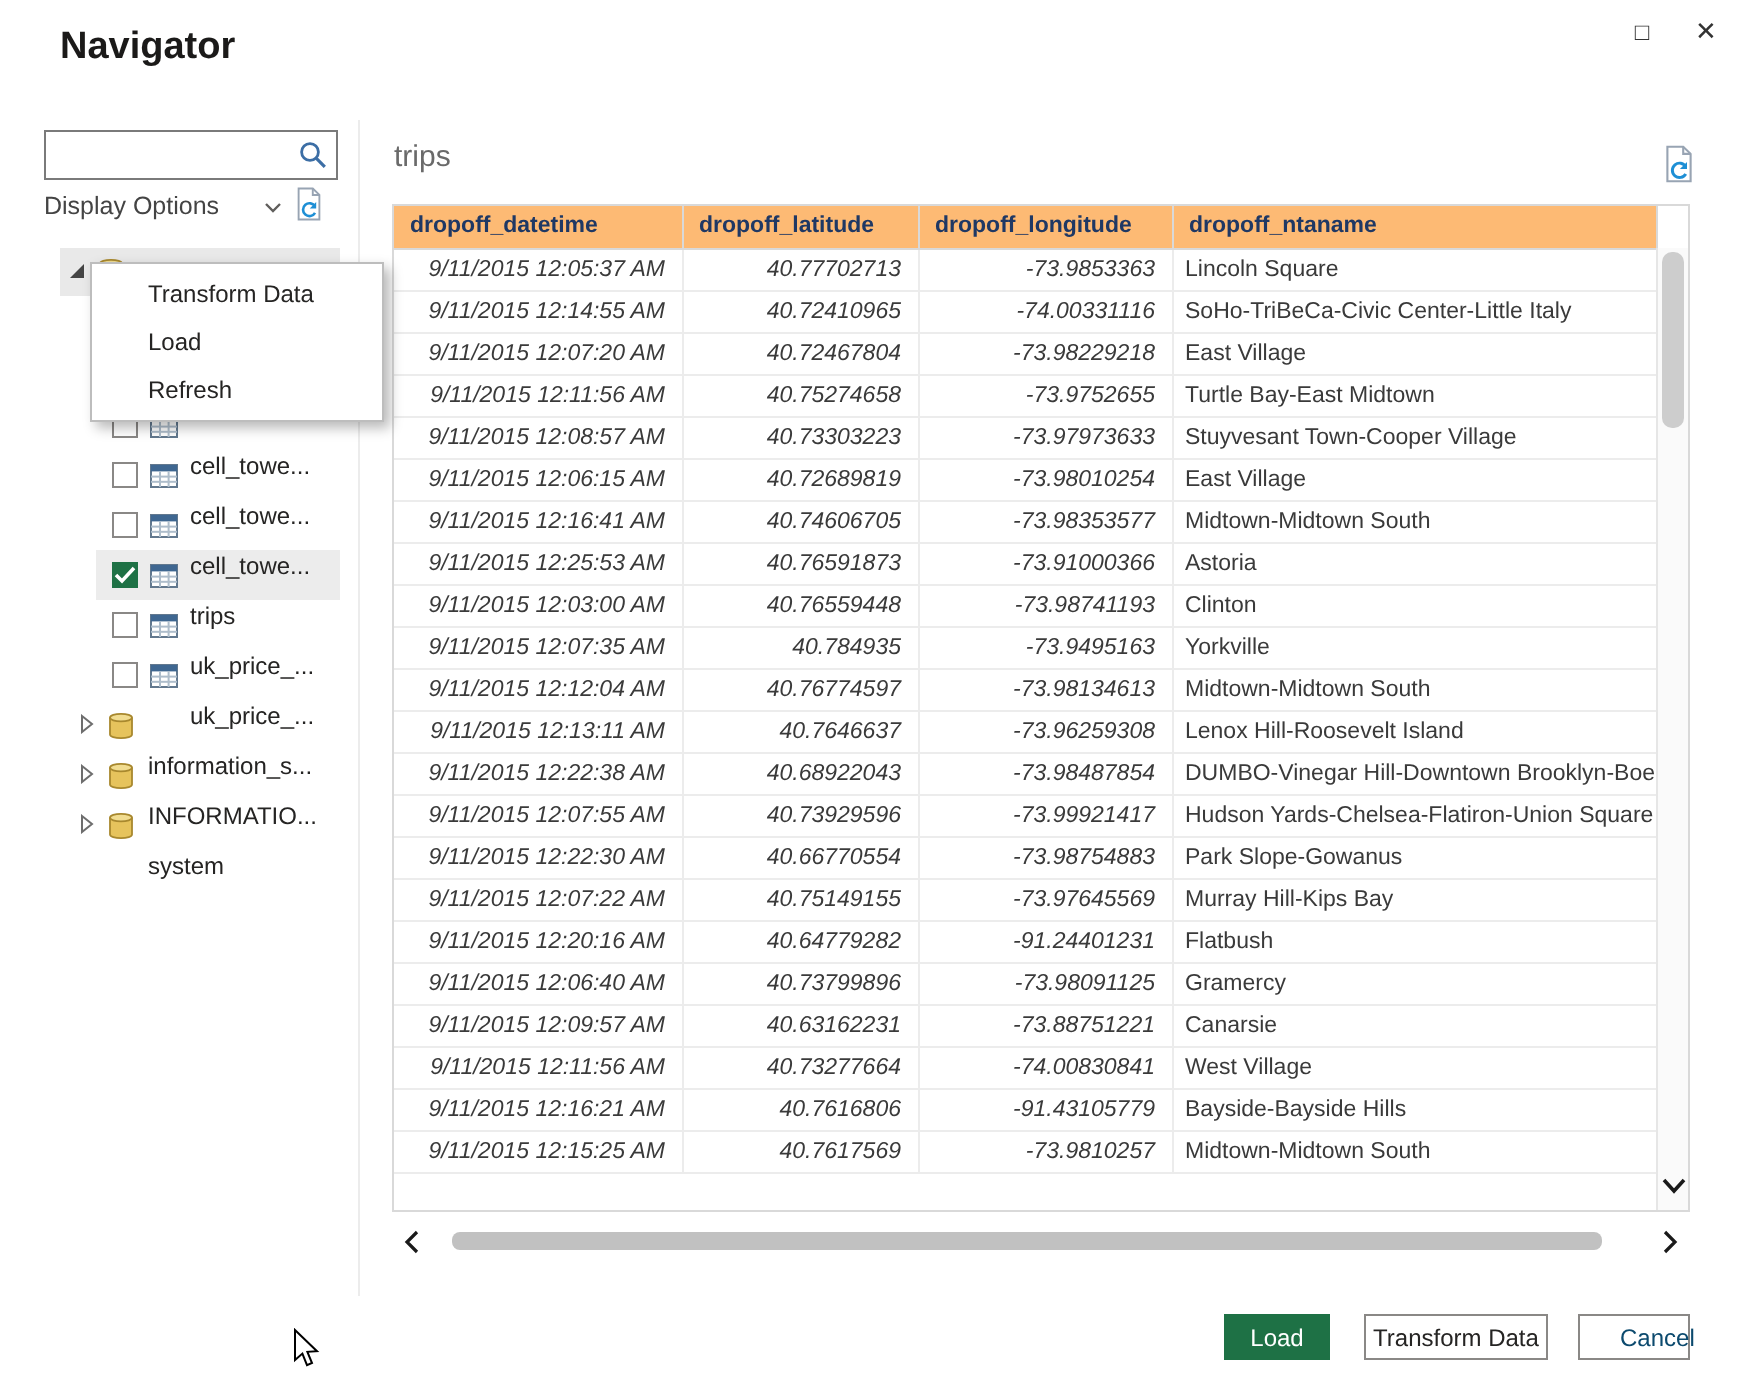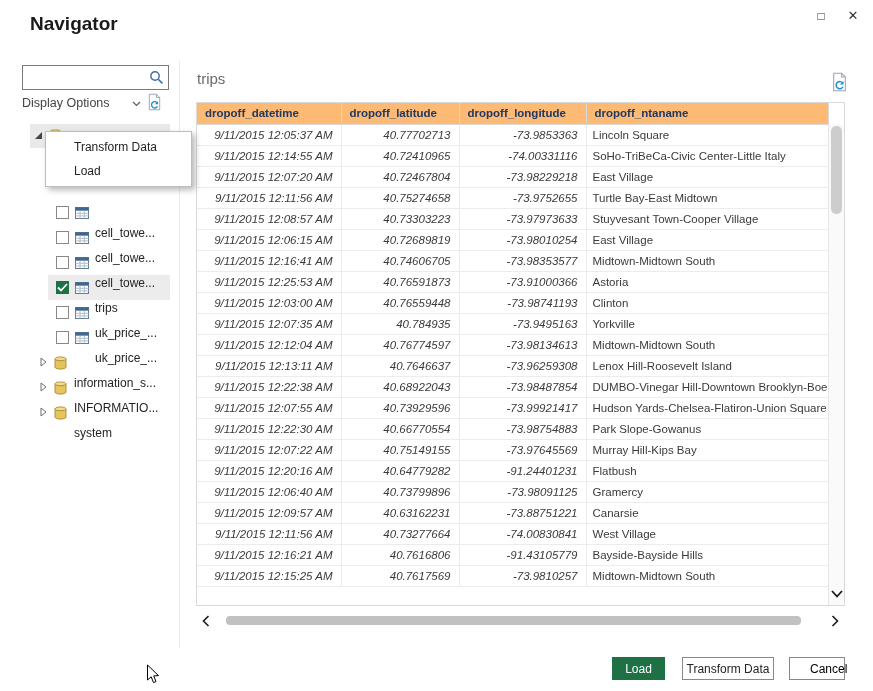--- a/index.html
+++ b/index.html
@@ -57,21 +57,21 @@
   .vthumb { position:absolute; top:2px; left:2px; width:11px; height:88px; background:#cdcdcd; border-radius:5px; }
   .vdown { position:absolute; bottom:3px; left:0; width:15px; text-align:center; }
   .hscroll { position:absolute; left:196px; top:612px; width:649px; height:17px; display:flex; align-items:center; }
   .harrow { width:20px; display:flex; justify-content:center; align-items:center; }
   .htrack { flex:1; position:relative; height:10px; }
   .hthumb { position:absolute; left:10px; right:24px; top:0; height:9px; background:#c1c1c1; border-radius:4px; }
   
   .btn { position:absolute; top:657px; height:23px; font-family:inherit; font-size:12px; cursor:default; }
   .btn-load { left:612px; width:53px; background:var(--accent-green,#1e7145); color:#fff; border:1px solid var(--accent-green,#1e7145); }
   .btn-transform { left:682px; width:92px; background:#fff; color:#252423; border:1px solid #8a8886; }
-  .btn-cancel { left:789px; width:56px; background:#fff; color:#000000; border:1px solid #8a8886;padding-left:20px; }
+  .btn-cancel { left:789px; width:56px; background:#fff; color:#0c4a6e; border:1px solid #8a8886;padding-left:20px; }
   
   .cursor { position:absolute; left:146px; top:664px; z-index:20; pointer-events:none; }
 </style>
 </head>
 <body>
 
 <div class="app">
 
   <div class="dlg-title">Navigator</div>
   <div class="win-btn btn-min">□</div>
@@ -247,20 +247,21 @@
             </svg>
           </span>
           <span class="lbl">system</span>
         </div>
       </div>
   </div>
 
   <div class="context-menu">
       <div class="menu-item">Transform Data</div>
       <div class="menu-item">Load</div>
+      <div class="menu-item">Refresh</div>
     </div>
 
   <div class="preview-title">trips</div>
   <span class="preview-refresh">
     <svg width="19" height="20" viewBox="0 0 18 18">
         <path d="M3.5 .8 H11 L14.5 4.2 V17.2 H3.5 Z" fill="#fff" stroke="#98a4b3"></path>
         <path d="M11 .8 V4.2 H14.5" fill="none" stroke="#98a4b3"></path>
         <path d="M12.2 10.3 A3.4 3.4 0 1 0 12.2 13.7" fill="none" stroke="#1e8fd5" stroke-width="1.4"></path>
         <path d="M12.8 8 v3.4 h-3.4 Z" fill="#1e8fd5"></path>
       </svg>

